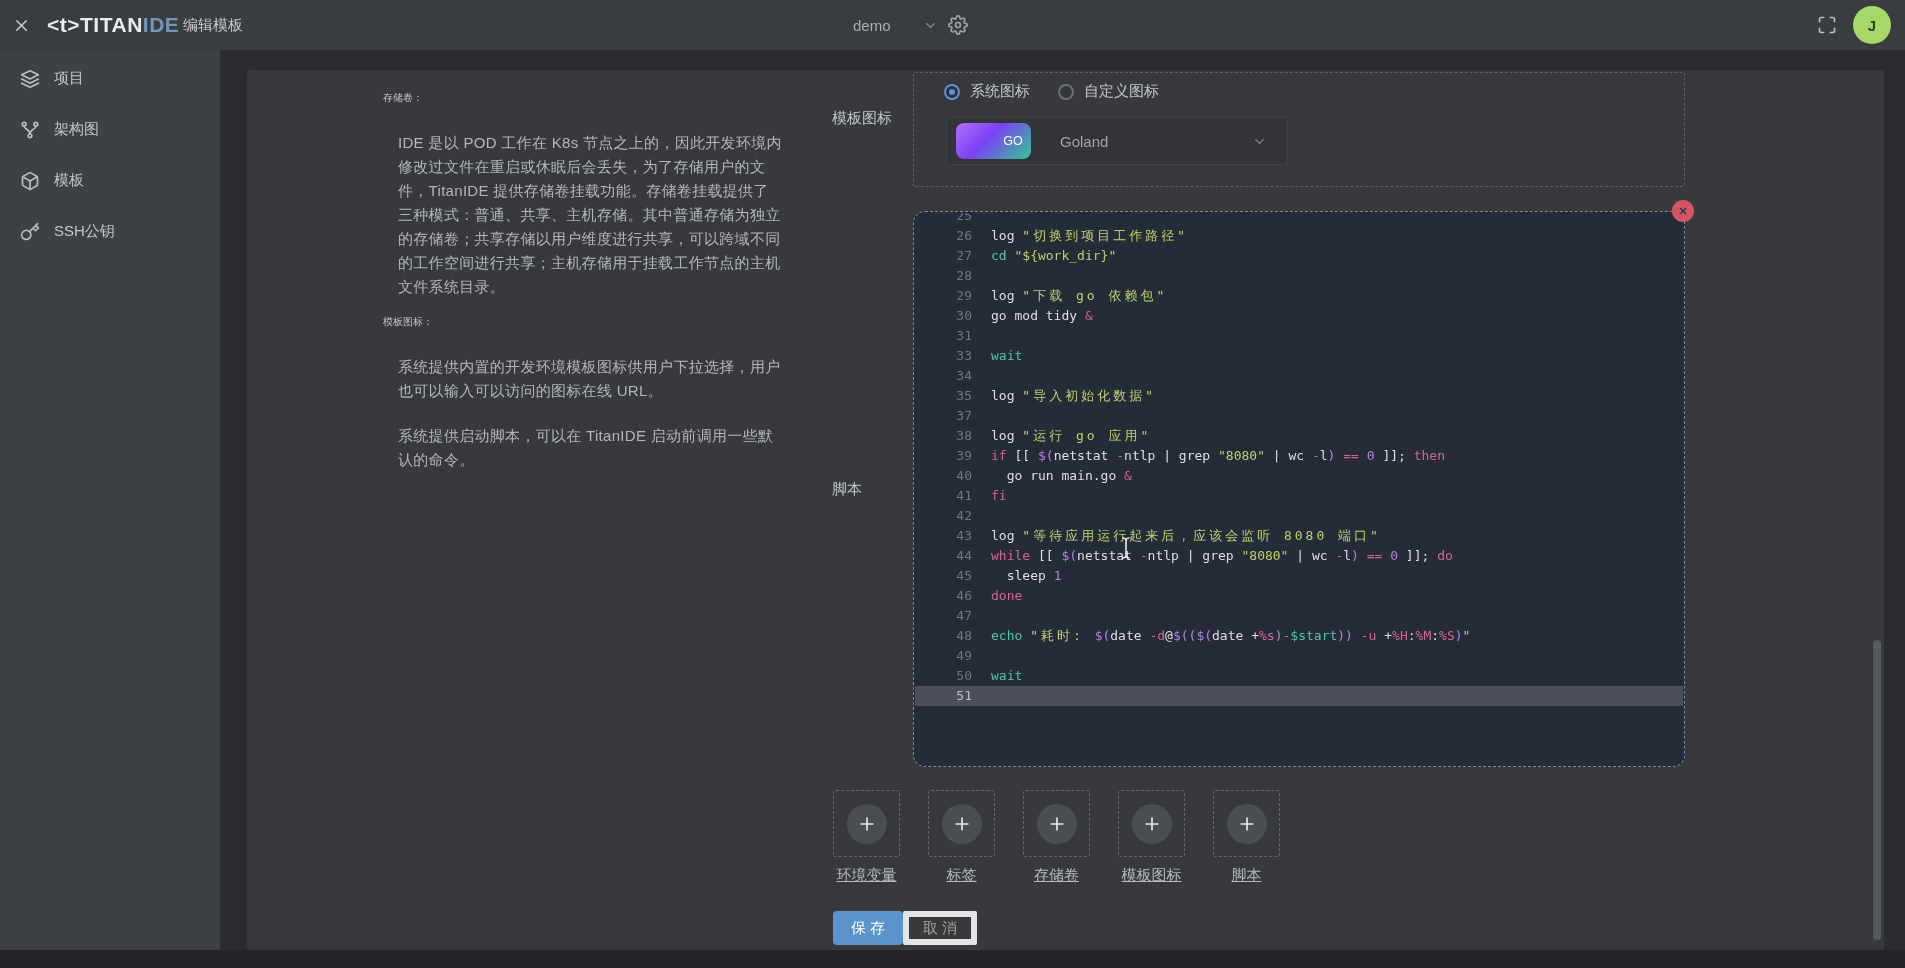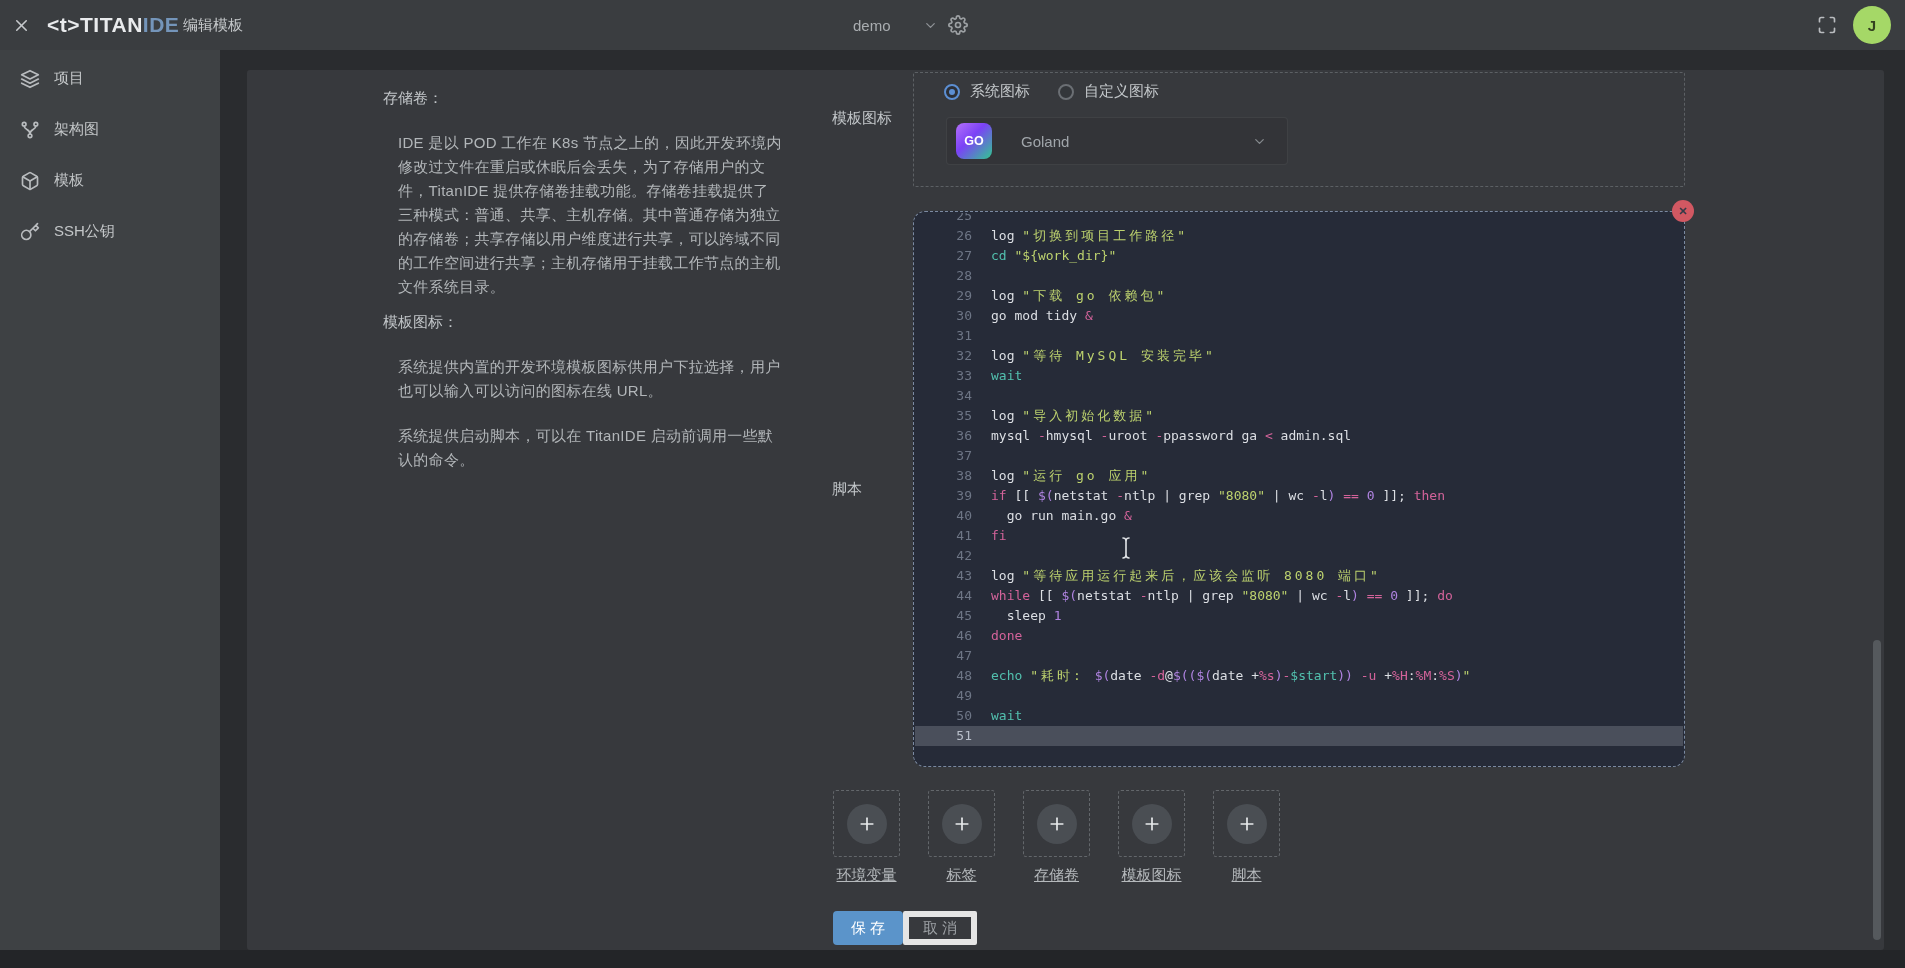--- a/index.html
+++ b/index.html
@@ -29,39 +29,39 @@
   .side-item:first-child{margin-top:3px;}
   .side-icon{width:20px;height:20px;color:#b9bcbf;flex:none;}
   .side-icon svg,.close-btn svg,.gear-btn svg,.fs-btn svg,.chev svg,.add-circle svg{width:100%;height:100%;display:block;}
   
   .panel{position:absolute;left:247px;top:70px;width:1637px;height:880px;background:#37393d;border-radius:3px;}
   .bottom-strip{position:absolute;left:0;top:950px;width:1905px;height:18px;background:#232528;z-index:6;}
   .page-scroll-thumb{position:absolute;left:1873px;top:640px;width:8px;height:300px;border-radius:4px;
         background:#55595d;z-index:7;cursor:pointer;}
   
   .help{position:absolute;left:136px;top:16px;width:400px;color:#b2b6b9;}
-  .help-heading{font-size:15px;line-height:24px;color:#c2c6c9;}
+  .help-heading{font-size:10px;line-height:24px;color:#c2c6c9;}
   .help-body{margin:21px 0 11px 15px;font-size:15px;line-height:24px;letter-spacing:.3px;}
   
   .form-label{position:absolute;font-size:15px;color:#c3c7ca;}
   .lbl-icon{left:585px;top:39px;}
   .lbl-script{left:585px;top:410px;}
   .icon-box{position:absolute;left:666px;top:2px;width:770px;height:113px;border:1px dashed #5c6064;border-radius:2px;}
   .radio-row{position:absolute;left:30px;top:9px;display:flex;align-items:center;gap:28px;}
   .radio-item{display:flex;align-items:center;gap:10px;cursor:pointer;font-size:15px;color:#c3c7ca;}
   .radio-dot{width:16px;height:16px;border-radius:50%;border:2px solid #6b6f74;background:#33363a;
         box-sizing:border-box;position:relative;flex:none;}
   .radio-dot.checked{border-color:var(--radio-blue,#5c8fd3);background:#2c3038;}
   .radio-dot.checked::after{content:"";position:absolute;left:3px;top:3px;width:6px;height:6px;border-radius:50%;
         background:var(--radio-blue,#5c8fd3);}
   .icon-select{position:absolute;left:32px;top:44px;width:340px;height:46px;border:1px solid rgba(255,255,255,.06);
         background:rgba(0,0,0,.07);border-radius:4px;display:flex;align-items:center;cursor:pointer;}
   .goland-badge{width:36px;height:36px;margin-left:9px;border-radius:8px;flex:none;
         background:linear-gradient(135deg,#b470fa 0%,#7b42f6 42%,#30c990 100%);
-        display:flex;align-items:center;justify-content:center;font-weight:700;font-size:12.5px;color:#fff;}
+        display:flex;align-items:center;justify-content:center;font-weight:400;font-size:12.5px;color:#fff;padding-left:39px;}
   .select-value{margin-left:29px;font-size:15px;color:#a0a5aa;}
   .icon-select .chev{position:absolute;right:20px;width:15px;height:15px;color:#85898d;}
   
   .editor-box{position:absolute;left:666px;top:141px;width:770px;height:554px;border:1px dashed #7b8aa1;
         background:var(--editor-bg,#262b38);border-radius:12px;}
   .code-scroll{position:absolute;left:1px;top:1px;right:1px;bottom:1px;overflow:hidden;cursor:text;}
   .code-lines{margin-top:-7px;font-family:"DejaVu Sans Mono",monospace;font-size:13px;}
   .code-line{display:flex;height:20px;line-height:20px;white-space:pre;}
   .code-line.active{background:#4a4f5b;}
   .ln{width:57px;flex:none;text-align:right;color:#6e7686;}
@@ -209,25 +209,23 @@
     <div class="editor-box">
       <div class="code-scroll">
         <div class="code-lines" id="code-lines">
             <div class="code-line"><span class="ln">25</span><span class="code"></span></div>
             <div class="code-line"><span class="ln">26</span><span class="code"><span class="tok-pl">log </span><span class="tok-str tok-cjk">"切换到项目工作路径"</span></span></div>
             <div class="code-line"><span class="ln">27</span><span class="code"><span class="tok-fn">cd </span><span class="tok-str">"${work_dir}"</span></span></div>
             <div class="code-line"><span class="ln">28</span><span class="code"></span></div>
             <div class="code-line"><span class="ln">29</span><span class="code"><span class="tok-pl">log </span><span class="tok-str tok-cjk">"下载 go 依赖包"</span></span></div>
             <div class="code-line"><span class="ln">30</span><span class="code"><span class="tok-pl">go mod tidy </span><span class="tok-kw">&amp;</span></span></div>
             <div class="code-line"><span class="ln">31</span><span class="code"></span></div>
-            <div class="code-line"><span class="ln">32</span><span class="code"><span class="tok-pl">log </span><span class="tok-str tok-cjk">"等待 MySQL 安装完毕"</span></span></div>
             <div class="code-line"><span class="ln">33</span><span class="code"><span class="tok-fn">wait</span></span></div>
             <div class="code-line"><span class="ln">34</span><span class="code"></span></div>
             <div class="code-line"><span class="ln">35</span><span class="code"><span class="tok-pl">log </span><span class="tok-str tok-cjk">"导入初始化数据"</span></span></div>
-            <div class="code-line"><span class="ln">36</span><span class="code"><span class="tok-pl">mysql </span><span class="tok-kw">-</span><span class="tok-pl">hmysql </span><span class="tok-kw">-</span><span class="tok-pl">uroot </span><span class="tok-kw">-</span><span class="tok-pl">ppassword ga </span><span class="tok-kw">&lt;</span><span class="tok-pl"> admin.sql</span></span></div>
             <div class="code-line"><span class="ln">37</span><span class="code"></span></div>
             <div class="code-line"><span class="ln">38</span><span class="code"><span class="tok-pl">log </span><span class="tok-str tok-cjk">"运行 go 应用"</span></span></div>
             <div class="code-line"><span class="ln">39</span><span class="code"><span class="tok-kw">if</span><span class="tok-pl"> [[ </span><span class="tok-var">$(</span><span class="tok-pl">netstat </span><span class="tok-kw">-</span><span class="tok-pl">ntlp | grep </span><span class="tok-str">"8080"</span><span class="tok-pl"> | wc </span><span class="tok-kw">-</span><span class="tok-pl">l</span><span class="tok-var">)</span><span class="tok-pl"> </span><span class="tok-kw">==</span><span class="tok-pl"> </span><span class="tok-var">0</span><span class="tok-pl"> ]]; </span><span class="tok-kw">then</span></span></div>
             <div class="code-line"><span class="ln">40</span><span class="code"><span class="tok-pl">  go run main.go </span><span class="tok-kw">&amp;</span></span></div>
             <div class="code-line"><span class="ln">41</span><span class="code"><span class="tok-kw">fi</span></span></div>
             <div class="code-line"><span class="ln">42</span><span class="code"></span></div>
             <div class="code-line"><span class="ln">43</span><span class="code"><span class="tok-pl">log </span><span class="tok-str tok-cjk">"等待应用运行起来后，应该会监听 8080 端口"</span></span></div>
             <div class="code-line"><span class="ln">44</span><span class="code"><span class="tok-kw">while</span><span class="tok-pl"> [[ </span><span class="tok-var">$(</span><span class="tok-pl">netstat </span><span class="tok-kw">-</span><span class="tok-pl">ntlp | grep </span><span class="tok-str">"8080"</span><span class="tok-pl"> | wc </span><span class="tok-kw">-</span><span class="tok-pl">l</span><span class="tok-var">)</span><span class="tok-pl"> </span><span class="tok-kw">==</span><span class="tok-pl"> </span><span class="tok-var">0</span><span class="tok-pl"> ]]; </span><span class="tok-kw">do</span></span></div>
             <div class="code-line"><span class="ln">45</span><span class="code"><span class="tok-pl">  sleep </span><span class="tok-var">1</span></span></div>
             <div class="code-line"><span class="ln">46</span><span class="code"><span class="tok-kw">done</span></span></div>

